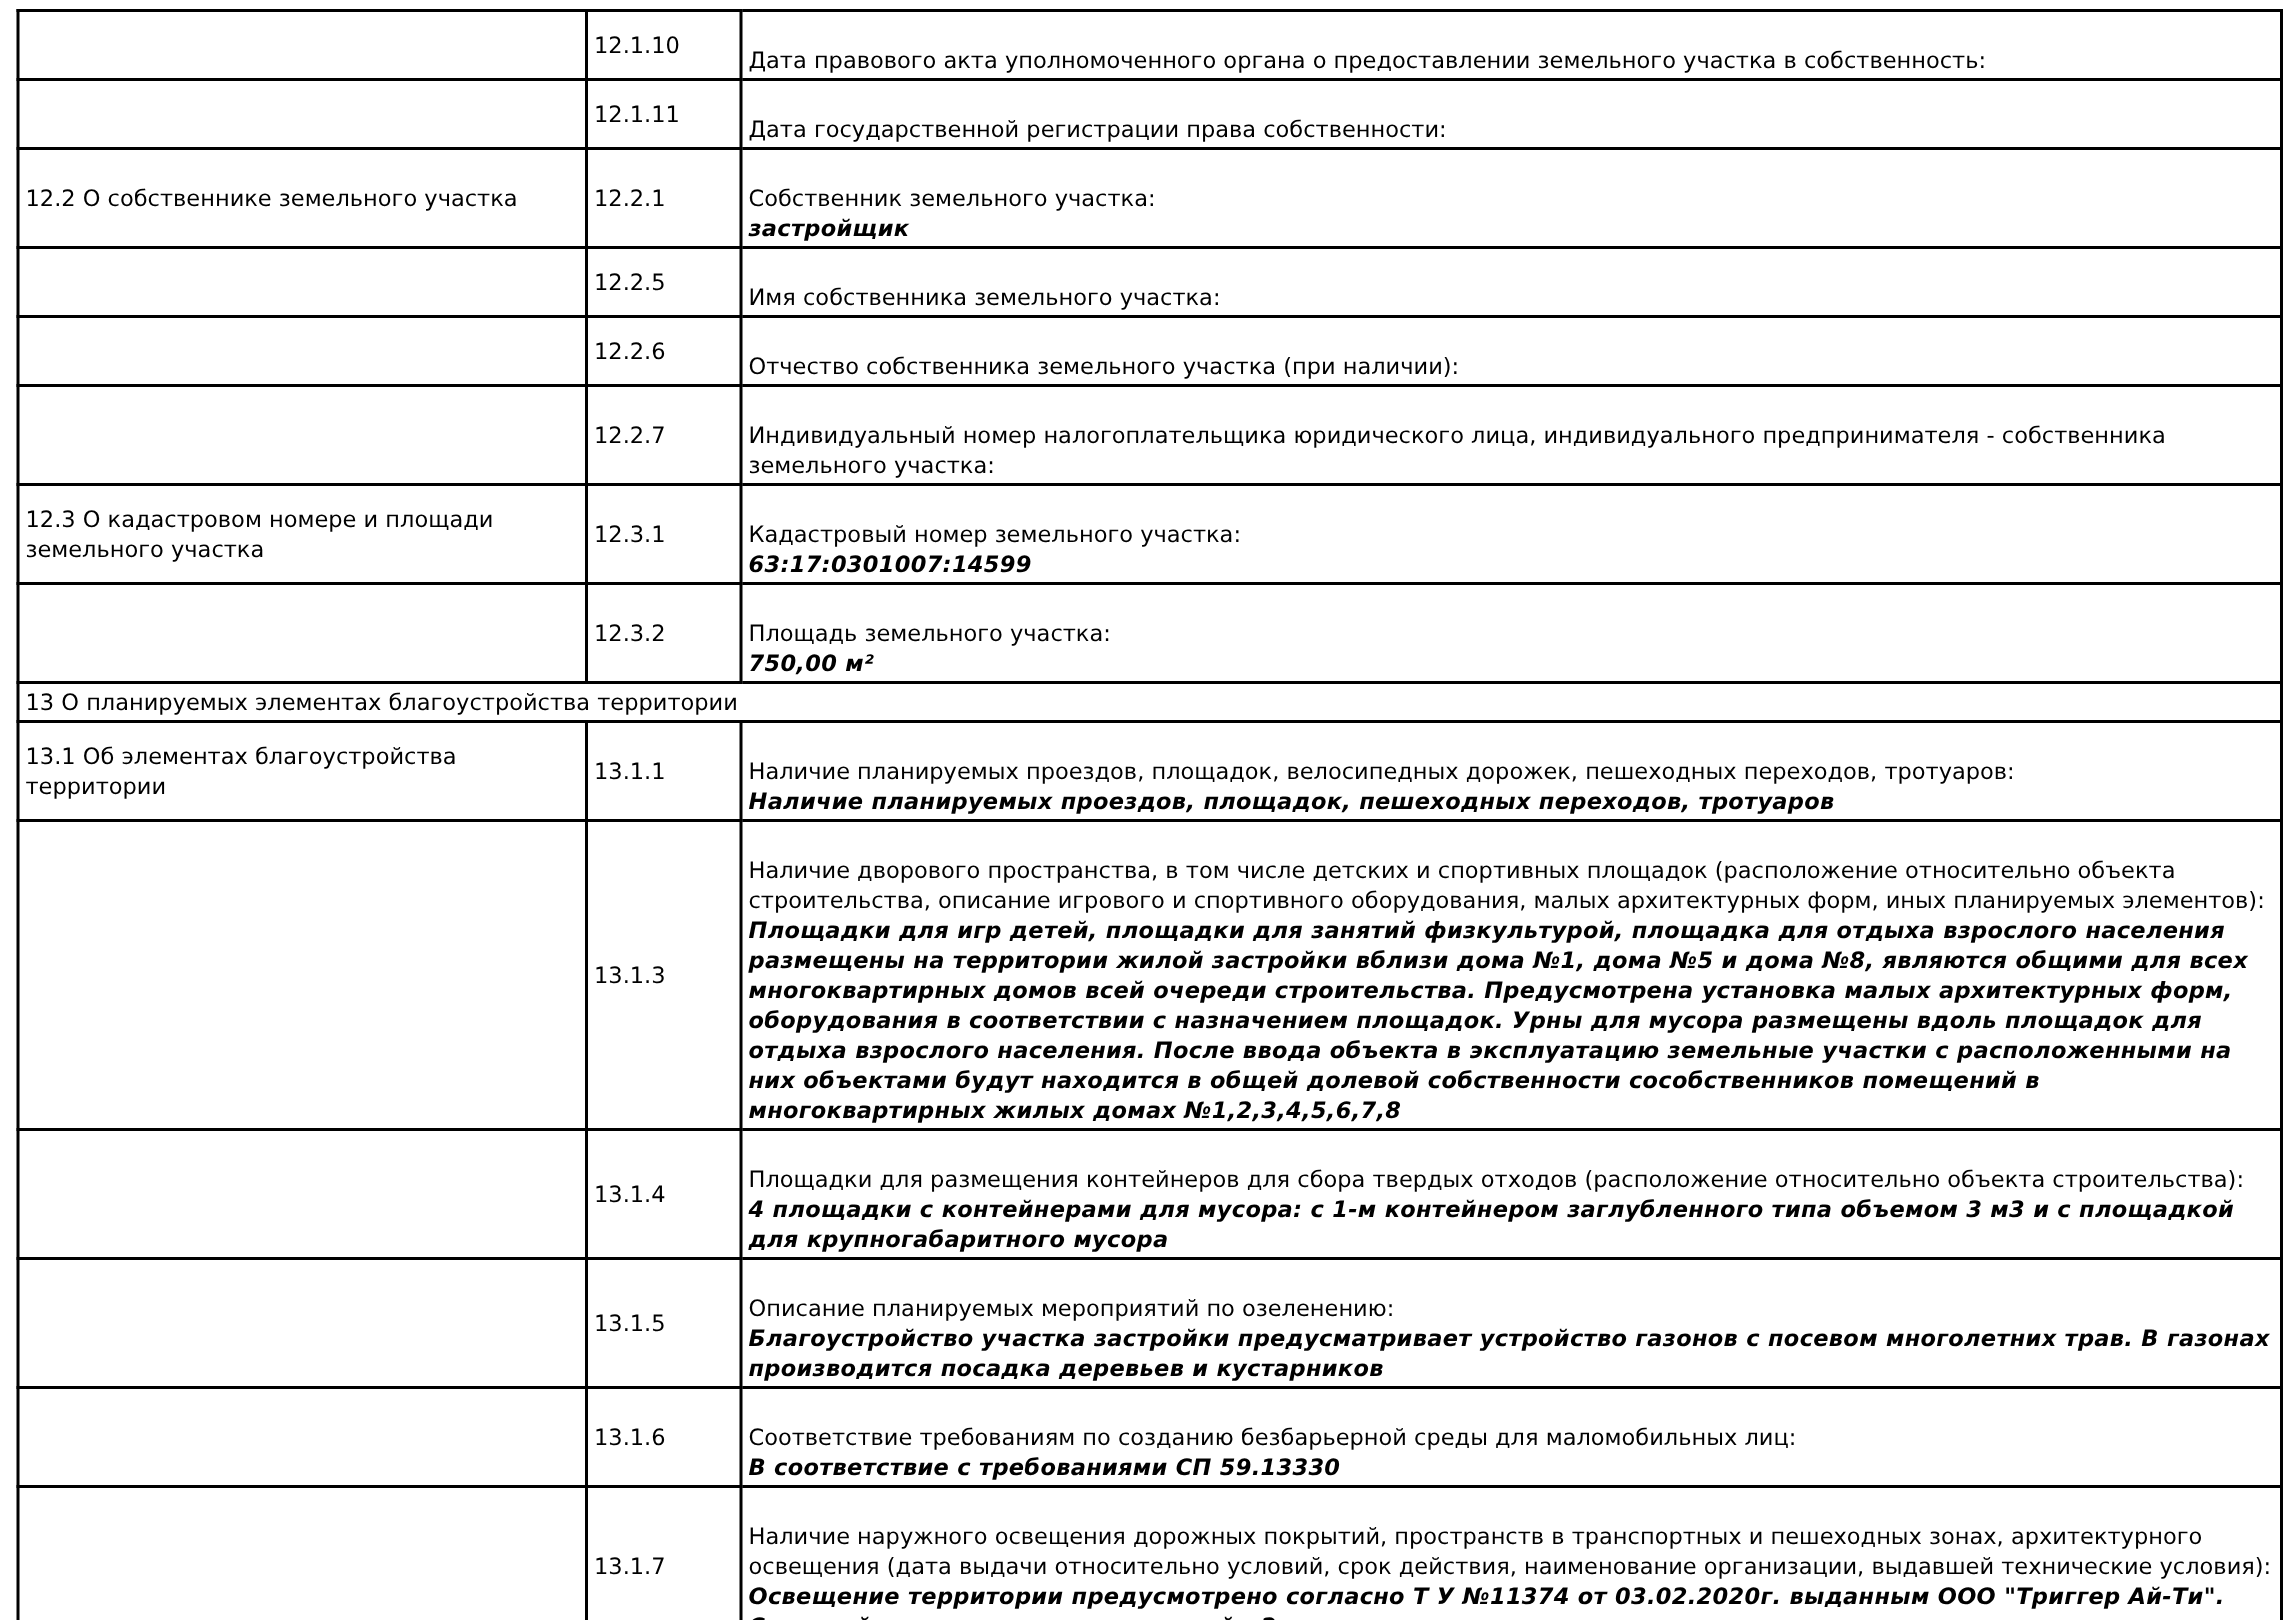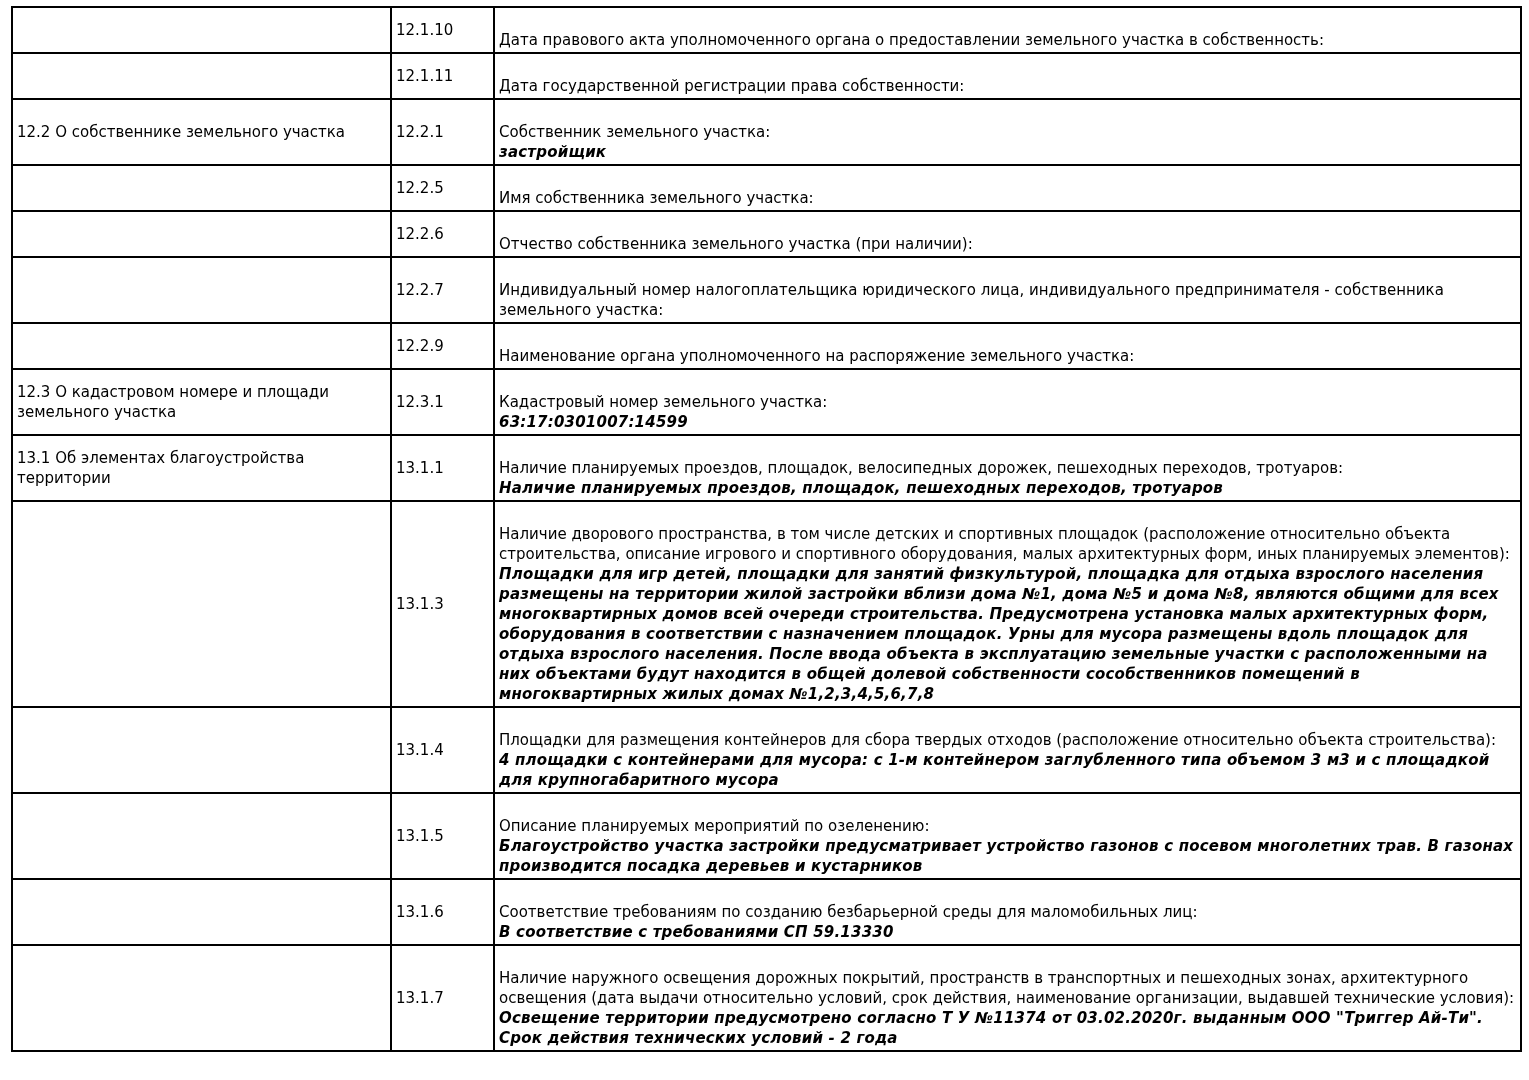--- a/index.html
+++ b/index.html
@@ -99,39 +99,42 @@
   <tr>
     <td class="c-section"></td>
     <td class="c-num">12.2.7</td>
     <td class="c-content">
       <div class="lbl">Индивидуальный номер налогоплательщика юридического лица, индивидуального предпринимателя - собственника земельного участка:</div>
       <div class="val"></div>
     </td>
   </tr>
 
 
-  <tr>
-    <td class="c-section"></td>
-    <td class="c-num">12.2.9</td>
-    <td class="c-content">
-      <div class="lbl">Наименование органа уполномоченного на распоряжение земельного участка:</div>
-      <div class="val"></div>
-    </td>
-  </tr>
 
   <tr>
     <td class="c-section">12.3 О кадастровом номере и площади земельного участка</td>
     <td class="c-num">12.3.1</td>
     <td class="c-content">
       <div class="lbl">Кадастровый номер земельного участка:</div>
       <div class="val">63:17:0301007:14599</div>
     </td>
   </tr>
 
+  <tr>
+    <td class="c-section"></td>
+    <td class="c-num">12.3.2</td>
+    <td class="c-content">
+      <div class="lbl">Площадь земельного участка:</div>
+      <div class="val">750,00 м²</div>
+    </td>
+  </tr>
 
+  <tr>
+    <td class="c-sechead" colspan="3">13 О планируемых элементах благоустройства территории</td>
+  </tr>
 
   <tr>
     <td class="c-section">13.1 Об элементах благоустройства территории</td>
     <td class="c-num">13.1.1</td>
     <td class="c-content">
       <div class="lbl">Наличие планируемых проездов, площадок, велосипедных дорожек, пешеходных переходов, тротуаров:</div>
       <div class="val">Наличие планируемых проездов, площадок, пешеходных переходов, тротуаров</div>
     </td>
   </tr>
 

